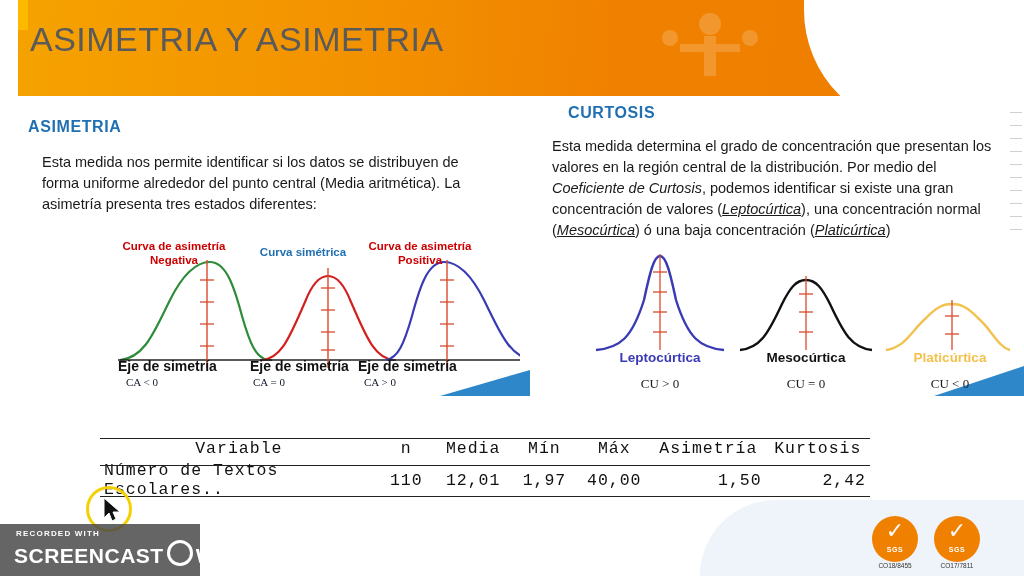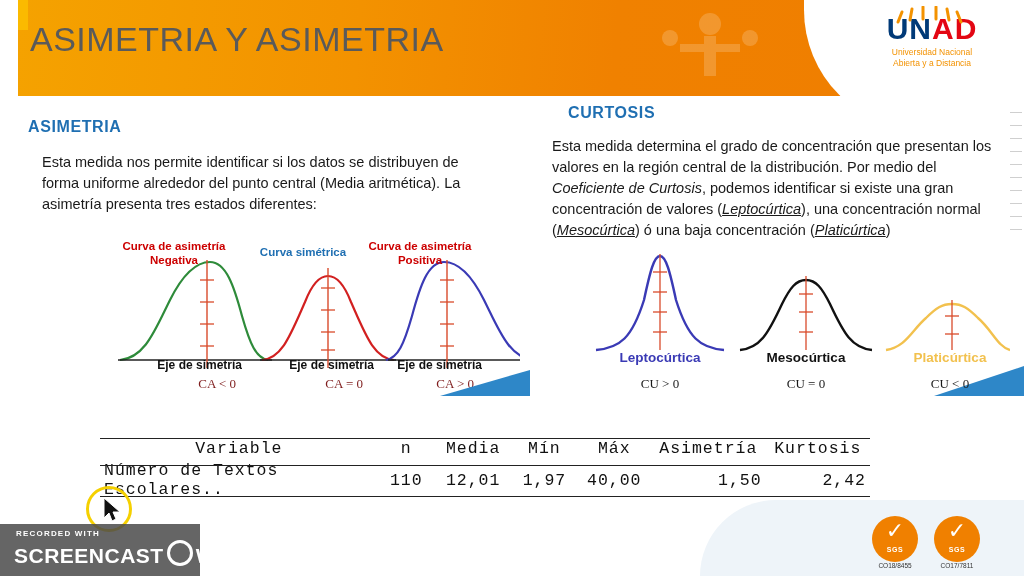--- a/index.html
+++ b/index.html
@@ -117,30 +117,30 @@
   
   .fig-label {
     position: absolute;
     text-align: center;
     font-size: 11.5px;
     font-weight: bold;
     line-height: 1.2;
   }
   .axis-label {
     position: absolute;
-    font-size: 12px;
+    font-size: 14px;
     font-weight: bold;
     color: #111;
-    text-align: right;
+    text-align: left;
   }
   .ca-label {
     position: absolute;
-    font-size: 13px;
-    color: #7f1d1d;
-    text-align: right;
+    font-size: 11px;
+    color: #0f172a;
+    text-align: left;
     font-family: "Liberation Serif", serif;
   }
   .cu-label {
     position: absolute;
     font-size: 13px;
     color: #1a1a1a;
     text-align: center;
     font-family: "Liberation Serif", serif;
   }
   .curt-fig-label {
@@ -294,37 +294,20 @@
       <rect x="40" y="40" width="60" height="8" fill="#ffffff"></rect>
       <circle cx="30" cy="34" r="8" fill="#ffffff"></circle>
       <circle cx="110" cy="34" r="8" fill="#ffffff"></circle>
     </svg>
   </div>
   <div class="header-left-bar"></div>
   <div class="header-left-bar2"></div>
   <div class="slide-title">ASIMETRIA Y ASIMETRIA</div>
   <div class="header-underline"></div>
 
-  <div class="logo">
-    <svg class="logo-rays" viewBox="0 0 78 18">
-      <g stroke="#f39200" stroke-width="3" stroke-linecap="round">
-        <line x1="6" y1="16" x2="10" y2="6"></line>
-        <line x1="18" y1="14" x2="20" y2="3"></line>
-        <line x1="31" y1="13" x2="31" y2="1"></line>
-        <line x1="44" y1="13" x2="44" y2="1"></line>
-        <line x1="57" y1="14" x2="55" y2="3"></line>
-        <line x1="69" y1="16" x2="65" y2="6"></line>
-      </g>
-    </svg>
-    <div class="logo-unad"><span>UN</span><span class="ad">AD</span></div>
-    <div class="logo-sub">
-      <div>Universidad Nacional</div>
-      <div>Abierta y a Distancia</div>
-    </div>
-  </div>
 
   <div class="edge-strip">
     <div></div>
       <div></div>
       <div></div>
       <div></div>
       <div></div>
       <div></div>
     <div></div>
       <div></div>

